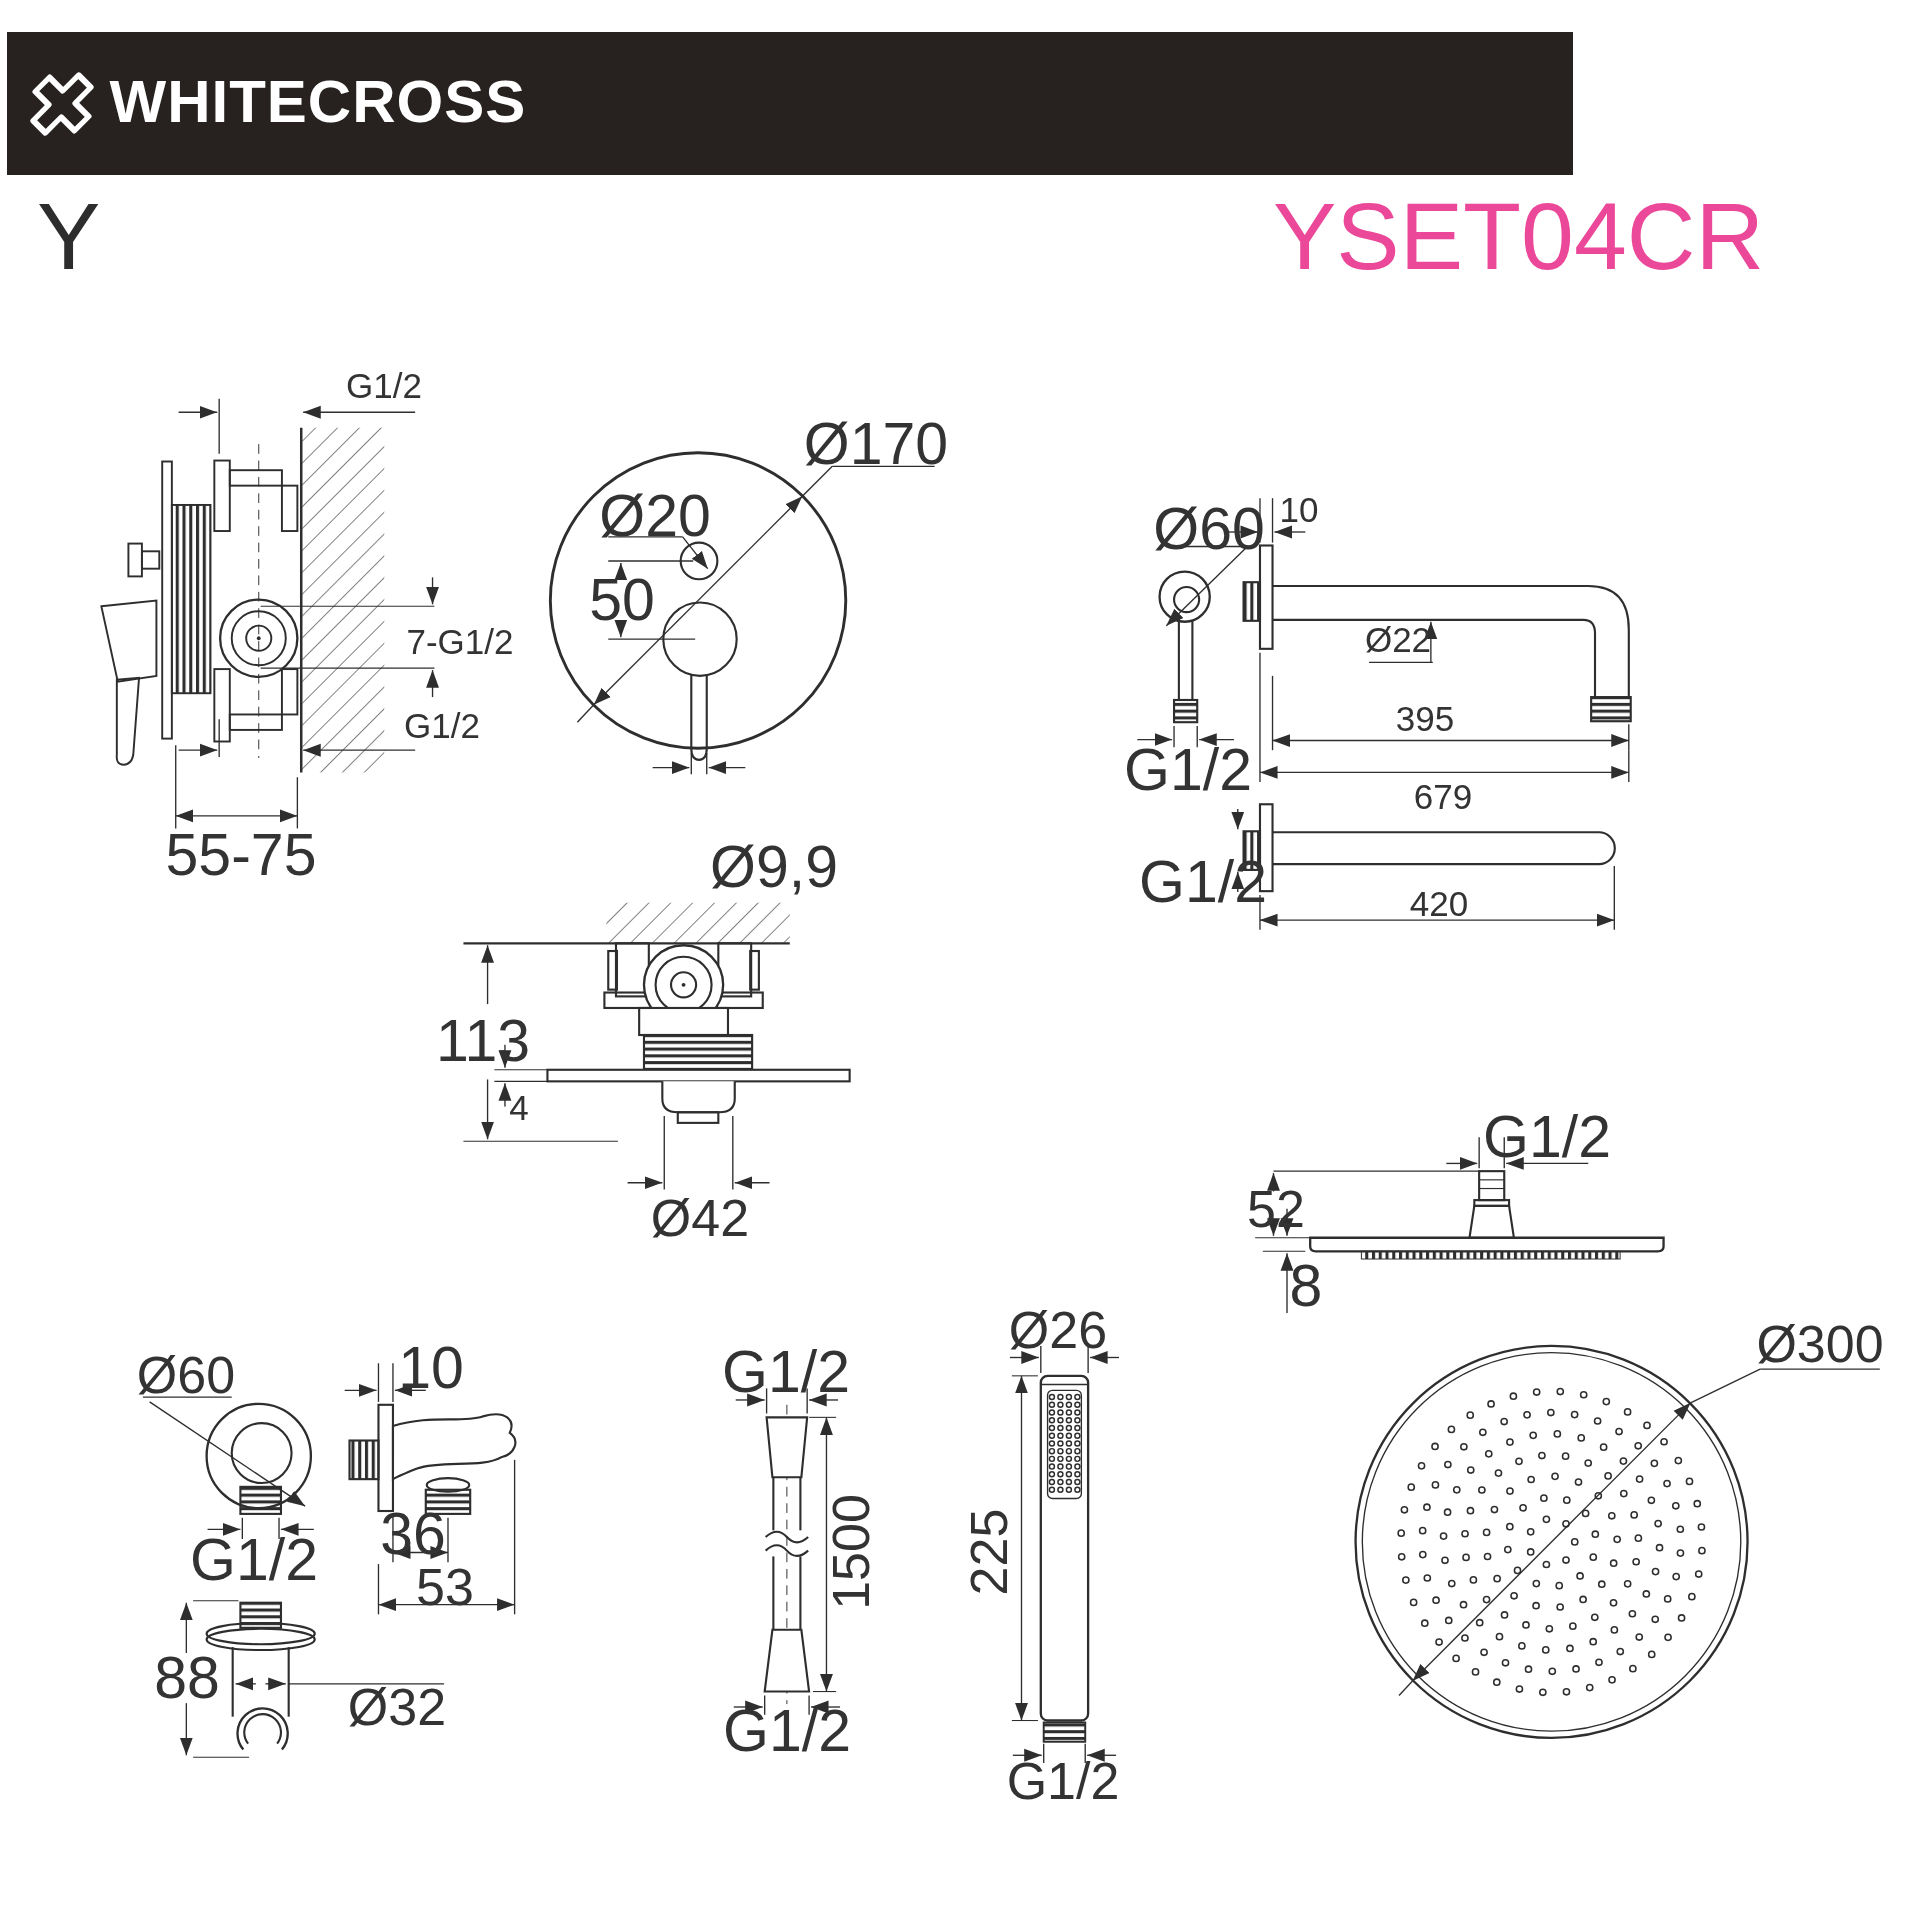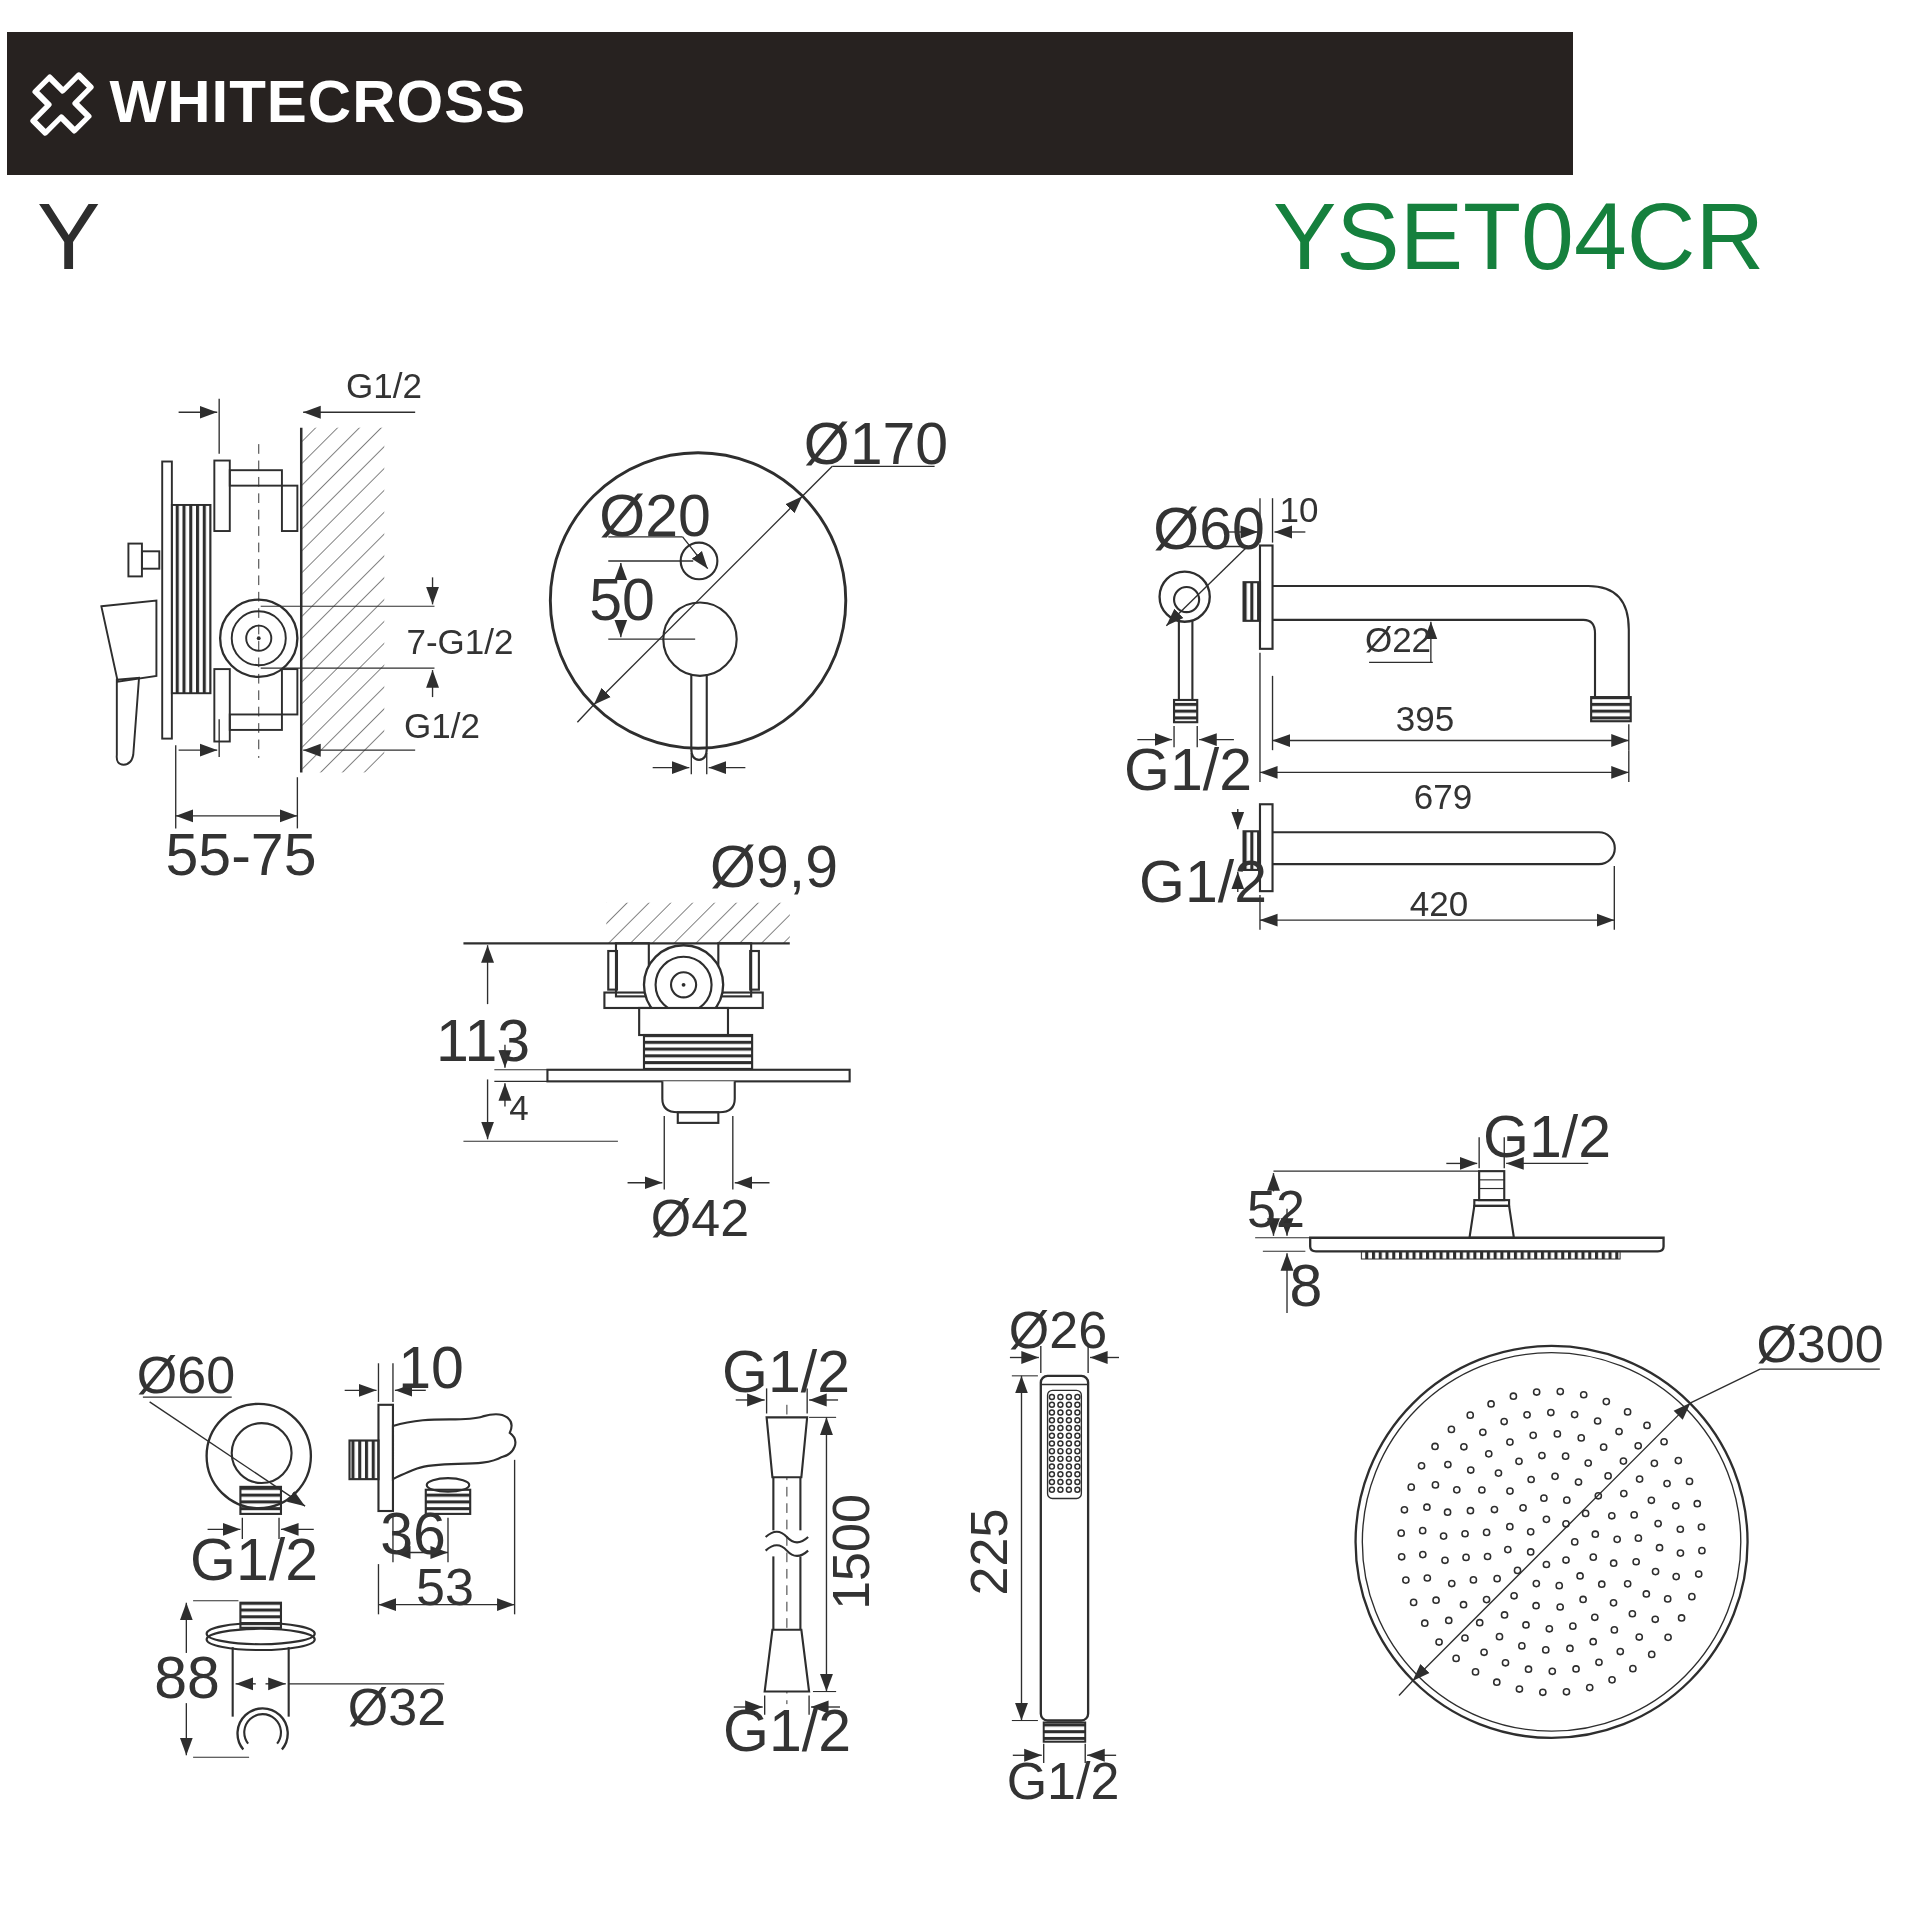--- a/index.html
+++ b/index.html
@@ -1,21 +1,21 @@
 <!DOCTYPE html>
 <html><head>
 <meta charset="utf-8">
 <style>
   html,body{margin:0;padding:0;background:#fff;}
   body{width:1931px;height:1931px;position:relative;font-family:"Liberation Sans",sans-serif;overflow:hidden;}
   .header{position:absolute;left:7px;top:0;width:1566px;height:143px;background:#272220;display:flex;align-items:center;margin-top:32px;}
   .logo{margin-left:21px;flex:0 0 auto;}
   .brand{color:#ffffff;font-size:60px;font-weight:700;letter-spacing:1px;margin-left:13.5px;margin-top:-3.9px;}
   .series{position:absolute;left:37px;top:182px;font-size:95px;font-weight:400;color:#2d2d2d;}
-  .model{position:absolute;left:1273px;top:182px;font-size:95px;font-weight:400;color:#15803d;}
+  .model{position:absolute;left:1273px;top:182px;font-size:95px;font-weight:400;color:#ec4899;}
   svg.art{position:absolute;left:0;top:0;}
   .dim{position:absolute;transform:translate(-50%,-50%);font-size:59px;color:#333;white-space:nowrap;line-height:1;}
   .dim.s{font-size:35px;}
   .dim.l{font-size:52px;}
   .dim.rot{transform:translate(-50%,-50%) rotate(-90deg);}
 </style>
 </head>
 <body>
 
 <div class="header">

